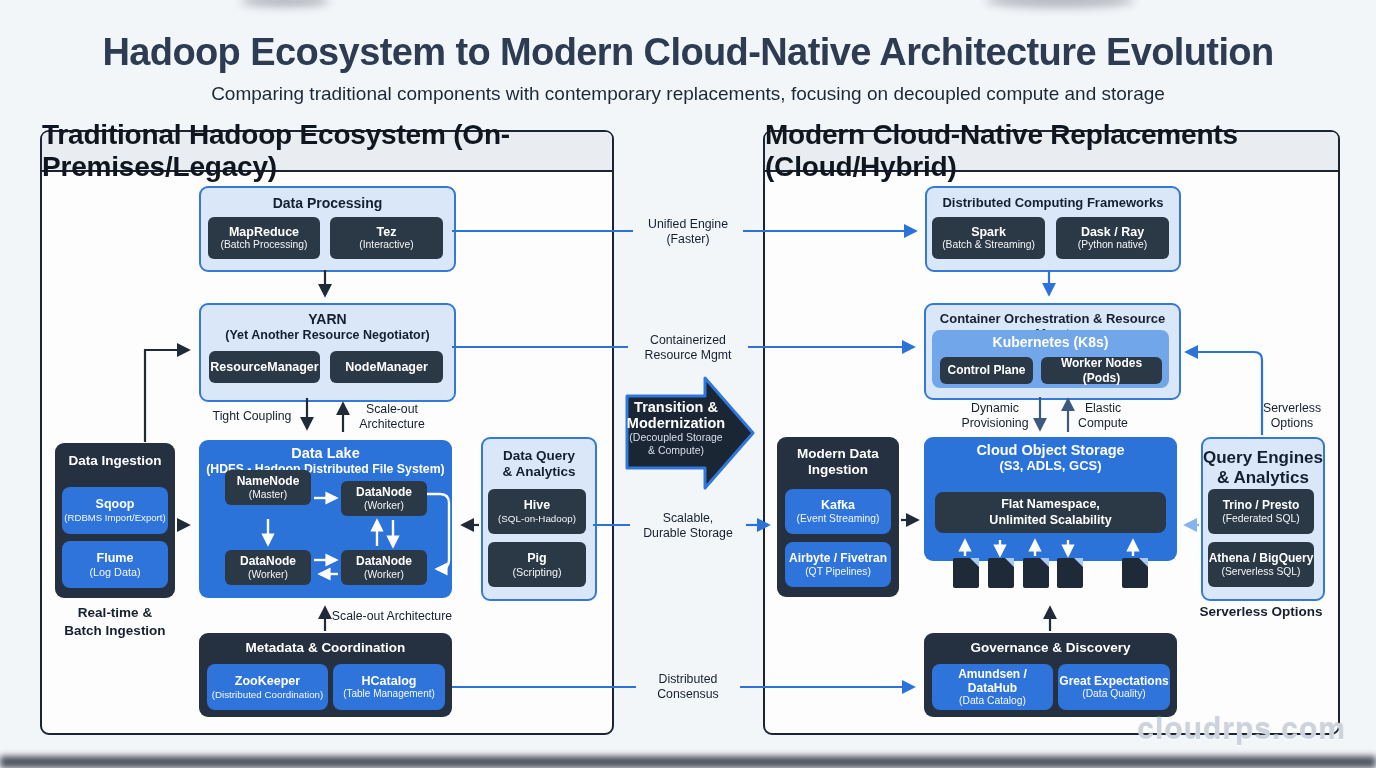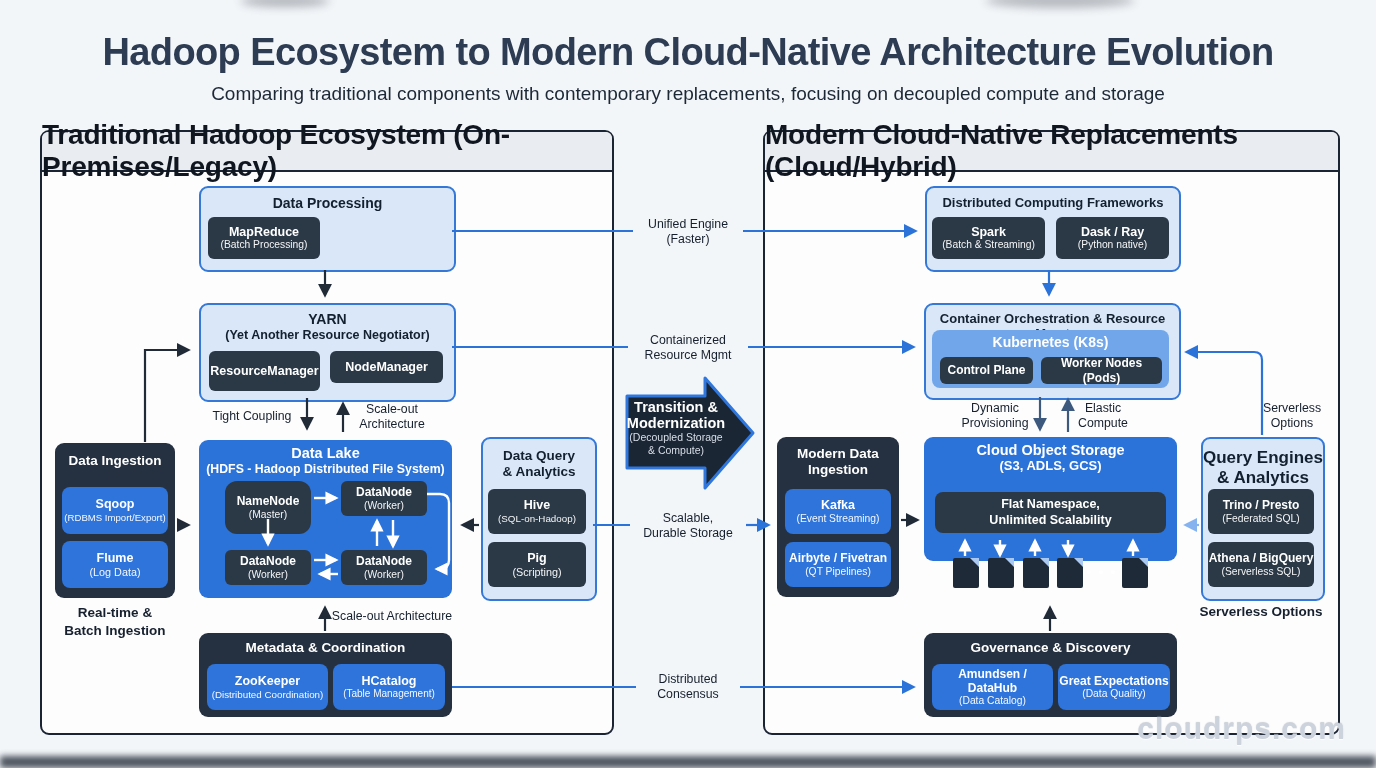--- a/index.html
+++ b/index.html
@@ -74,41 +74,45 @@
     <div class="panel-header">Traditional Hadoop Ecosystem (On-Premises/Legacy)</div>
   </div>
 
   <div class="group-light" style="left:199px;top:186px;width:253px;height:82px;">
     <div class="g-title">Data Processing</div>
   </div>
   <div class="chip dark" style="left:208px;top:217px;width:112px;height:42px;">
     <div class="chip-name">MapReduce</div>
     <div class="chip-sub">(Batch Processing)</div>
   </div>
+  <div class="chip dark" style="left:330px;top:217px;width:113px;height:42px;">
+    <div class="chip-name">Tez</div>
+    <div class="chip-sub">(Interactive)</div>
+  </div>
 
   <div class="group-light" style="left:199px;top:303px;width:253px;height:95px;">
     <div class="g-title" style="padding-top:6px;">YARN</div>
     <div class="g-sub">(Yet Another Resource Negotiator)</div>
   </div>
-  <div class="chip dark" style="left:209px;top:351px;width:111px;height:40px;">
+  <div class="chip dark" style="left:209px;top:351px;width:111px;height:32px;">
     <div class="chip-name">ResourceManager</div>
   </div>
   <div class="chip dark" style="left:330px;top:351px;width:113px;height:32px;">
     <div class="chip-name">NodeManager</div>
   </div>
 
   <div class="note" style="left:203px;top:409px;width:98px;">Tight Coupling</div>
   <div class="note" style="left:346px;top:402px;width:92px;">Scale-out
 Architecture</div>
 
   <div class="group-blue" style="left:199px;top:440px;width:253px;height:158px;">
     <div class="g-title white" style="padding-top:5px;font-size:14.5px;">Data Lake</div>
     <div class="g-sub white" style="font-size:12.3px;">(HDFS - Hadoop Distributed File System)</div>
   </div>
-  <div class="chip dark" style="left:225px;top:481px;width:86px;height:53px;border-radius:12px;">
+  <div class="chip dark" style="left:225px;top:470px;width:86px;height:35px;">
     <div class="chip-name sm">NameNode</div>
     <div class="chip-sub">(Master)</div>
   </div>
   <div class="chip dark" style="left:341px;top:481px;width:86px;height:35px;">
     <div class="chip-name sm">DataNode</div>
     <div class="chip-sub">(Worker)</div>
   </div>
   <div class="chip dark" style="left:225px;top:550px;width:86px;height:35px;">
     <div class="chip-name sm">DataNode</div>
     <div class="chip-sub">(Worker)</div>

